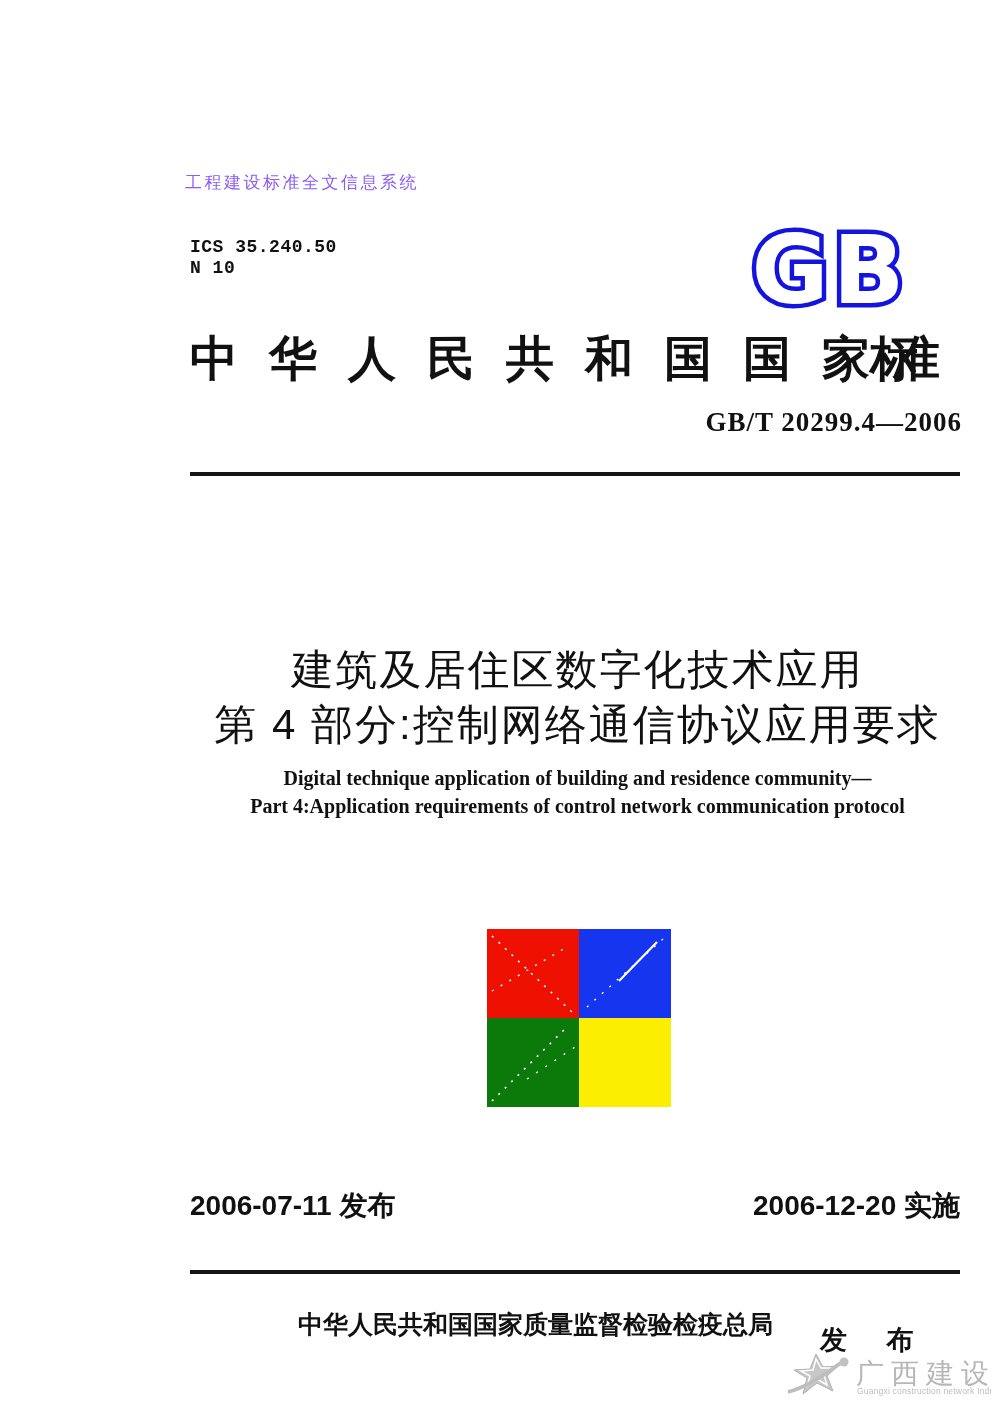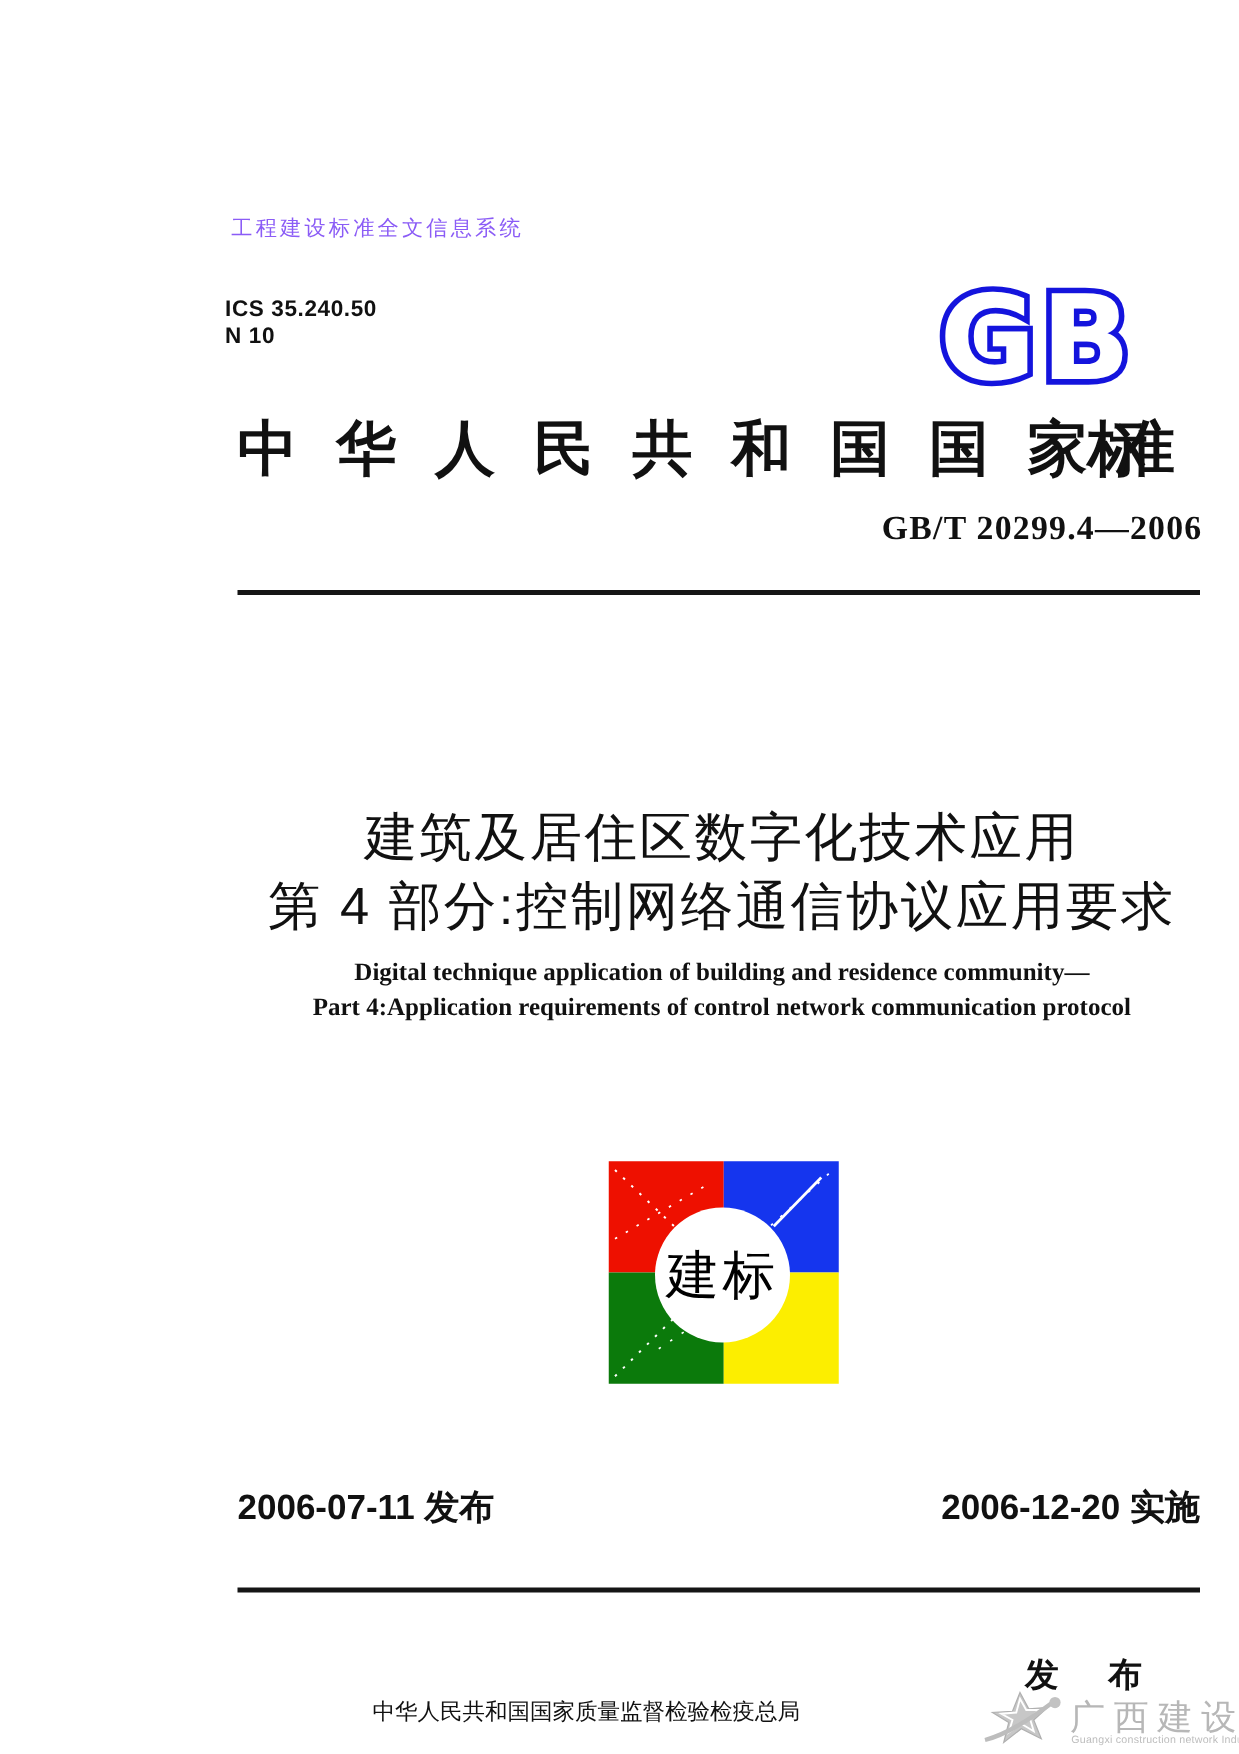--- a/index.html
+++ b/index.html
@@ -13,22 +13,22 @@
   }
   
   .wm-top{
     position:absolute;left:185px;top:171px;
     font-family:"Liberation Serif", serif;
     font-size:17px;letter-spacing:2.5px;
     color:#8b5cf6;
   }
   
   .ics-block{
-    position:absolute;left:180px;top:237px;
-    font-family:Liberation Sans, sans-serif;
+    position:absolute;left:190px;top:237px;
+    font-family:Liberation Mono, monospace;
     font-weight:bold;font-size:18px;line-height:21px;
     letter-spacing:0.5px;
   }
   
   .gb-mark{position:absolute;left:745px;top:221px;width:170px;height:98px;}
   
   .nat-title{
     position:absolute;left:190px;top:327px;
     font-size:48px;font-weight:bold;white-space:nowrap;
     display:flex;align-items:baseline;text-align:right;
@@ -77,22 +77,22 @@
     white-space:nowrap;
   }
   
   .dates{
     position:absolute;left:190px;top:1187px;width:770px;
     display:flex;justify-content:space-between;
     font-size:28px;font-weight:bold;white-space:nowrap;align-items:flex-end;
   }
   
   .issuer{
-    position:absolute;left:298px;top:1354px;width:472px;
-    font-size:18px;font-weight:normal;line-height:30px;white-space:nowrap;
+    position:absolute;left:298px;top:1309px;width:472px;
+    font-size:25px;font-weight:bold;line-height:30px;white-space:nowrap;
   }
   .issuer .line2{
     white-space:normal;
     text-align:justify;text-align-last:justify;
   }
   .publish{
     position:absolute;left:820px;top:1322px;
     font-size:27px;font-weight:bold;letter-spacing:16px;white-space:nowrap;
   }
   
@@ -149,23 +149,20 @@
       <div class="q-br"></div>
     </div>
     <svg class="lines" viewBox="0 0 184 178">
       <line x1="5" y1="7" x2="86" y2="84" stroke="#ffffff" stroke-width="1.6" stroke-dasharray="2 7"></line>
       <line x1="5" y1="62" x2="80" y2="18" stroke="#ffffff" stroke-width="1.4" stroke-dasharray="2 8"></line>
       <line x1="100" y1="78" x2="176" y2="10" stroke="#ffffff" stroke-width="1.4" stroke-dasharray="2 8"></line>
       <line x1="132" y1="52" x2="170" y2="13" stroke="#ffffff" stroke-width="2.2"></line>
       <line x1="5" y1="172" x2="80" y2="98" stroke="#ffffff" stroke-width="1.6" stroke-dasharray="2 7"></line>
       <line x1="40" y1="150" x2="88" y2="118" stroke="#ffffff" stroke-width="1.3" stroke-dasharray="2 9"></line>
     </svg>
-    <div class="disc">
-      <span class="disc-label">建标</span>
-    </div>
   </div>
 
   <div class="dates">
     <span>2006-07-11 发布</span>
     <span>2006-12-20 实施</span>
   </div>
 
   <div class="rule rule-2"></div>
 
   <div class="issuer">

